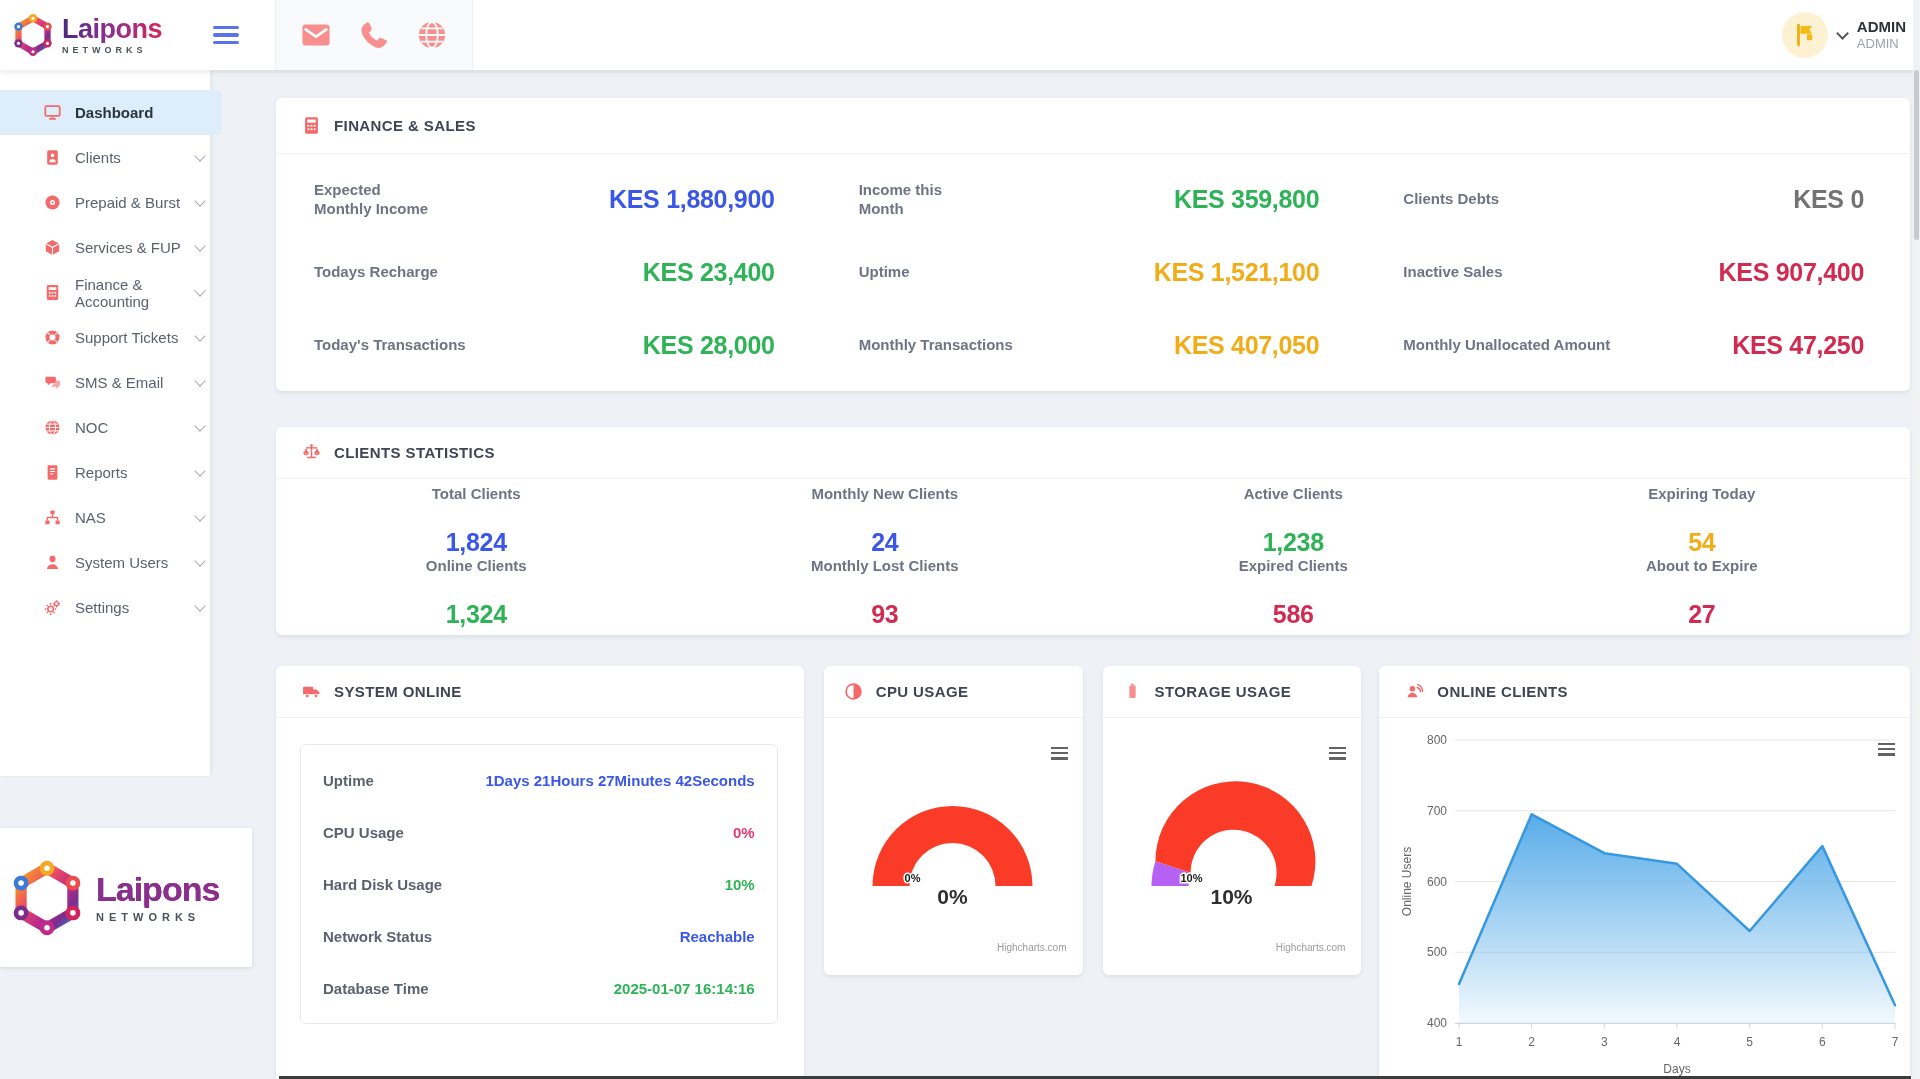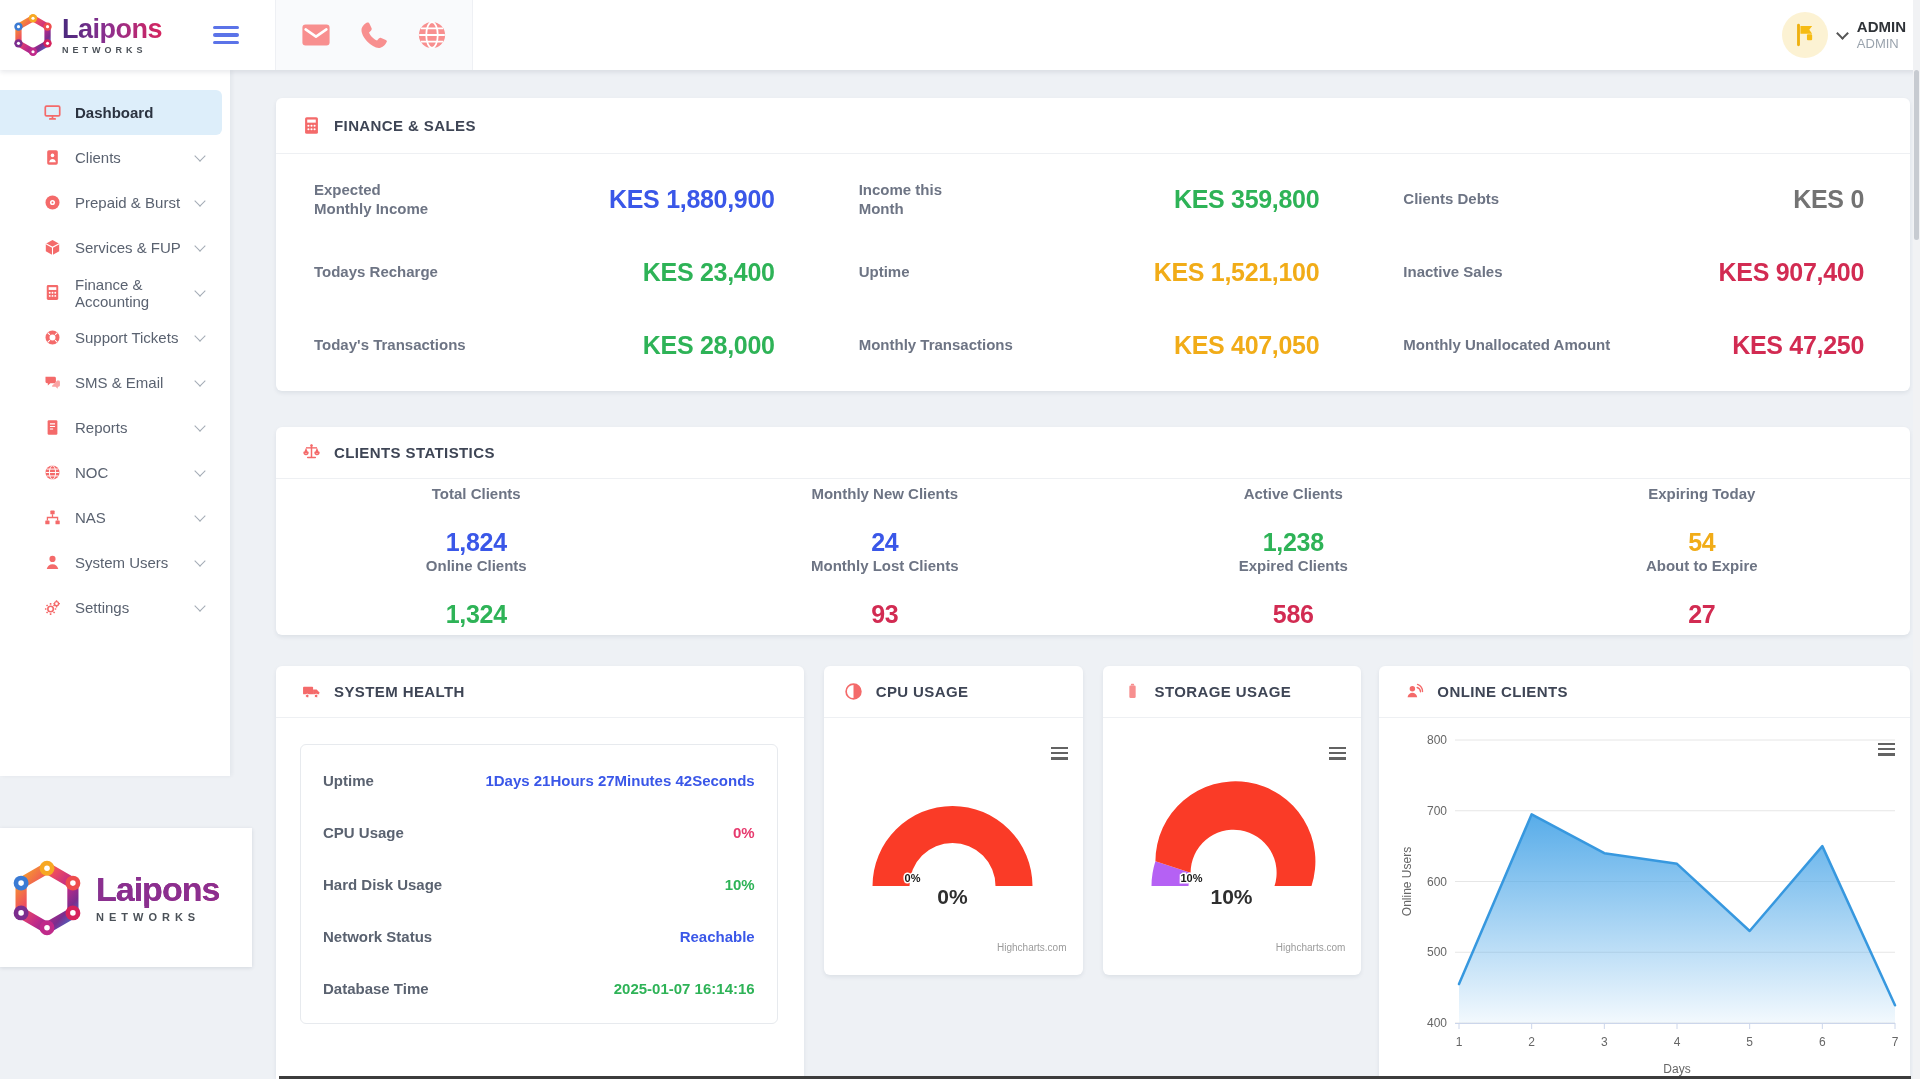--- a/index.html
+++ b/index.html
@@ -29,21 +29,21 @@
   .user-area { margin-left:auto; display:flex; align-items:center; gap:10px; padding-right:14px; cursor:pointer; }
   .avatar { width:46px; height:46px; border-radius:50%; background:#fcf2d3; display:inline-flex;
     align-items:center; justify-content:center; }
   .avatar svg { width:26px; height:26px; }
   .chev-down { width:9px; height:9px; border-right:2px solid #555; border-bottom:2px solid #555;
     transform:rotate(45deg); margin-top:-4px; }
   .user-text { line-height:1.25; }
   .user-name { font-size:15px; font-weight:bold; color:#2f3338; }
   .user-role { font-size:13px; color:#9aa3ad; }
   
-  .sidebar { position:absolute; top:70px; left:0; width:230px; height:706px; background:#fff;
+  .sidebar { position:absolute; top:70px; left:0; width:210px; height:706px; background:#fff;
     box-shadow:2px 0 4px rgba(15,34,58,.05); z-index:20; padding-top:20px; }
   .side-item { width:222px; height:45px; display:flex; align-items:center; gap:14px;
     padding:0 18px 0 44px; cursor:pointer; border-radius:0 6px 6px 0; }
   .side-item .s-icon { width:17px; height:17px; flex:0 0 17px; display:inline-flex; }
   .side-item .s-icon svg { width:100%; height:100%; }
   .side-item .s-label { flex:1; font-size:15px; color:#5a6270; }
   .side-item.active { background:#ddeefa; }
   .side-item.active .s-label { color:#2b3340; font-weight:bold; }
   .side-chev { width:8px; height:8px; border-right:1.8px solid #a3abb5; border-bottom:1.8px solid #a3abb5;
     transform:rotate(45deg); margin-top:-4px; }
@@ -251,36 +251,36 @@
             <path d="M1.4 2.6h8.4a1.4 1.4 0 0 1 1.4 1.4v3.4a1.4 1.4 0 0 1-1.4 1.4H6l-2.4 2V8.8H2.8A1.4 1.4 0 0 1 1.4 7.4Z" fill="#f46a6a"></path>
             <path d="M12.4 6.2h1.3A1.3 1.3 0 0 1 15 7.5v3.2a1.3 1.3 0 0 1-1.3 1.3h-.7v1.8l-2.2-1.8H8.6a1.3 1.3 0 0 1-1.2-.8" fill="#f9a3a3"></path>
           </svg>
         </span>
         <span class="s-label">SMS &amp; Email</span>
         <span class="side-chev"></span>
       </div>
       <div class="side-item">
         <span class="s-icon">
           <svg viewBox="0 0 16 16">
-            <rect x="3.4" y="1.2" width="9.2" height="13.6" rx="1.2" fill="#f46a6a"></rect>
-            <path d="M5.6 4.6h4.8M5.6 7h4.8M5.6 9.4h3" stroke="#fff" stroke-width="1"></path>
-          </svg>
-        </span>
-        <span class="s-label">Reports</span>
-        <span class="side-chev"></span>
-      </div>
-      <div class="side-item">
-        <span class="s-icon">
-          <svg viewBox="0 0 16 16">
             <circle cx="8" cy="8" r="6.6" fill="#f46a6a"></circle>
             <ellipse cx="8" cy="8" rx="2.9" ry="6.4" fill="none" stroke="#fff" stroke-width=".9"></ellipse>
             <path d="M1.6 8h12.8M2.5 4.8h11M2.5 11.2h11" stroke="#fff" stroke-width=".9" fill="none"></path>
           </svg>
         </span>
         <span class="s-label">NOC</span>
+        <span class="side-chev"></span>
+      </div>
+      <div class="side-item">
+        <span class="s-icon">
+          <svg viewBox="0 0 16 16">
+            <rect x="3.4" y="1.2" width="9.2" height="13.6" rx="1.2" fill="#f46a6a"></rect>
+            <path d="M5.6 4.6h4.8M5.6 7h4.8M5.6 9.4h3" stroke="#fff" stroke-width="1"></path>
+          </svg>
+        </span>
+        <span class="s-label">Reports</span>
         <span class="side-chev"></span>
       </div>
       <div class="side-item">
         <span class="s-icon">
           <svg viewBox="0 0 16 16">
             <rect x="6" y="1.4" width="4" height="3.6" rx=".6" fill="#f46a6a"></rect>
             <rect x="1.2" y="10.8" width="4" height="3.6" rx=".6" fill="#f46a6a"></rect>
             <rect x="10.8" y="10.8" width="4" height="3.6" rx=".6" fill="#f46a6a"></rect>
             <path d="M8 5v3M3.2 10.8V8h9.6v2.8" stroke="#f46a6a" stroke-width="1.2" fill="none"></path>
           </svg>
@@ -458,21 +458,21 @@
     <section class="card health-card">
       <div class="card-head">
         <span class="p-icon">
           <svg viewBox="0 0 18 18">
               <rect x="1" y="4.5" width="9.5" height="7.2" rx=".8" fill="#f46a6a"></rect>
               <path d="M10.5 7h3.4l2.4 2.6v2.1h-5.8z" fill="#f46a6a"></path>
               <circle cx="5" cy="13.2" r="1.7" fill="#f46a6a" stroke="#fff" stroke-width=".8"></circle>
               <circle cx="13.4" cy="13.2" r="1.7" fill="#f46a6a" stroke="#fff" stroke-width=".8"></circle>
             </svg>
         </span>
-        <span class="card-title">SYSTEM HEALTH</span>
+        <span class="card-title">SYSTEM ONLINE</span>
       </div>
       <div class="health-box" id="health-rows">
           <div class="h-row">
             <span class="h-label">Uptime</span>
             <span class="h-value" style="color: rgb(58, 87, 232);">1Days 21Hours 27Minutes 42Seconds</span>
           </div>
           <div class="h-row">
             <span class="h-label">CPU Usage</span>
             <span class="h-value" style="color: rgb(231, 58, 110);">0%</span>
           </div>

